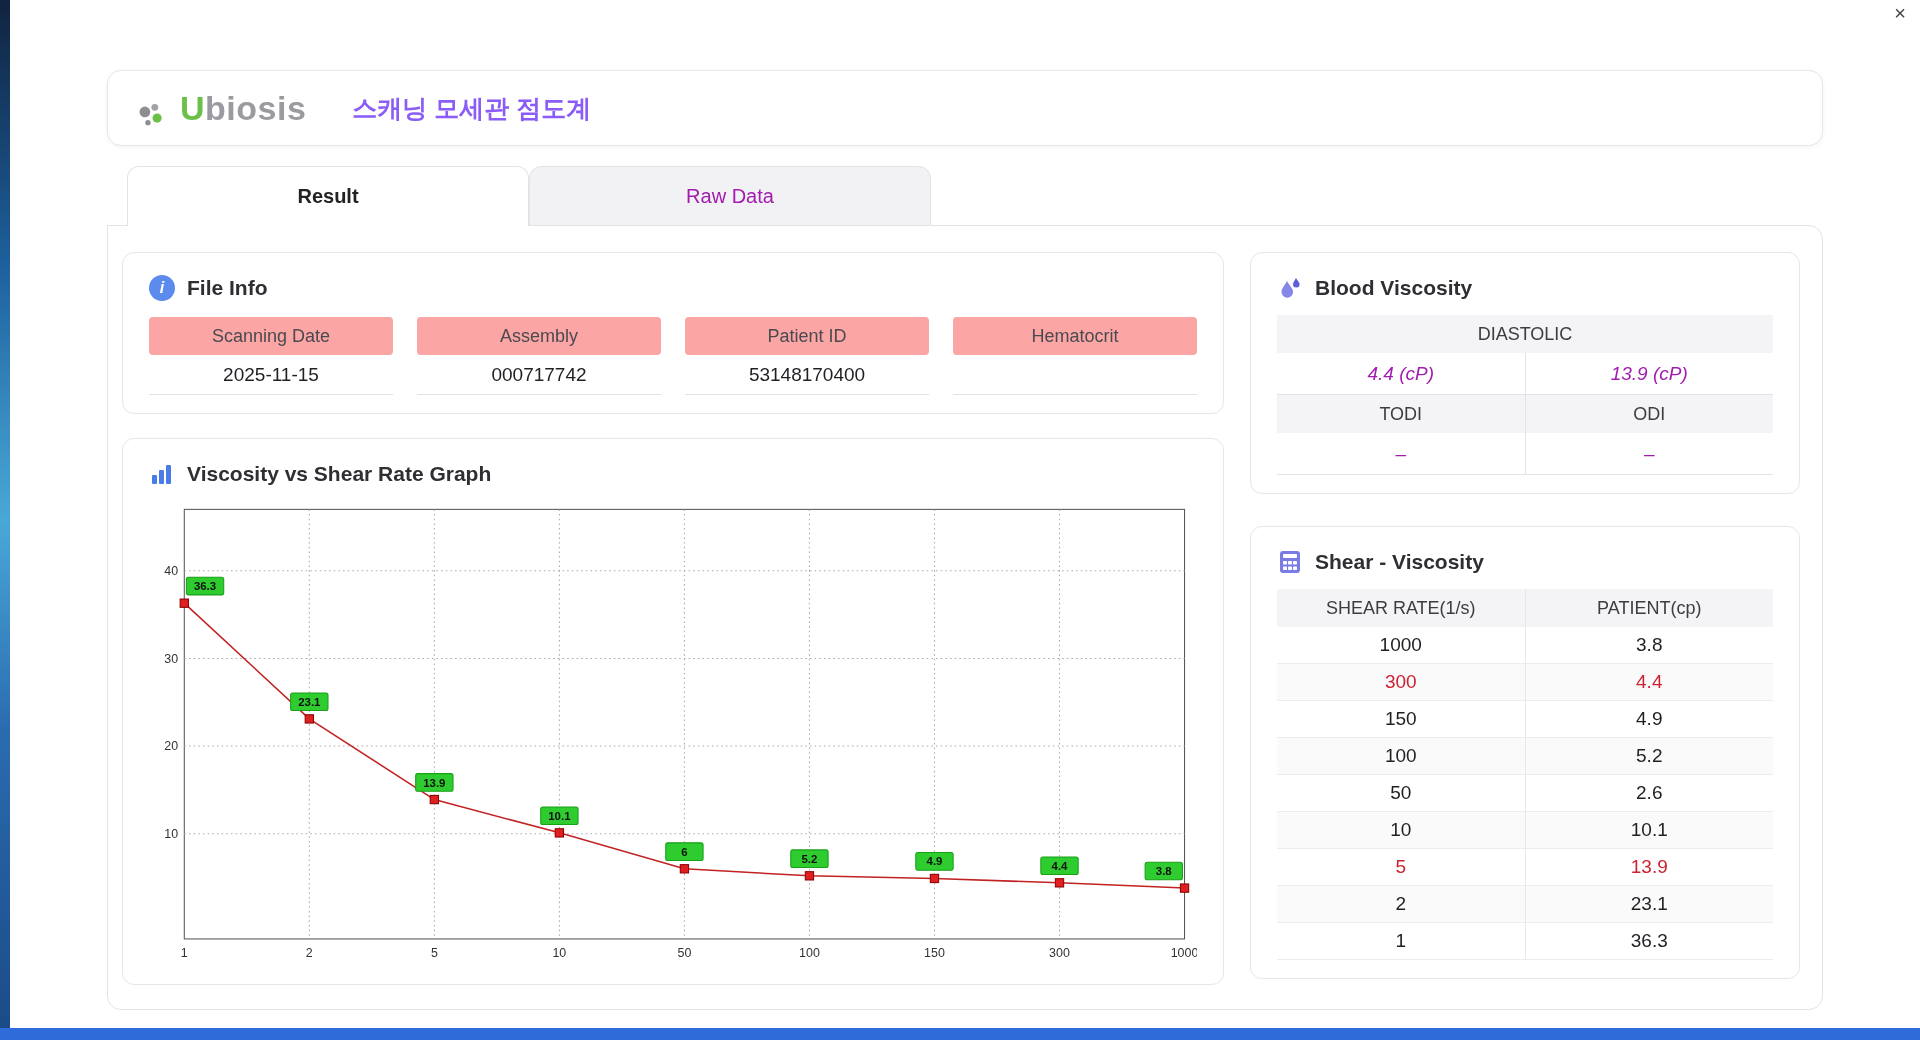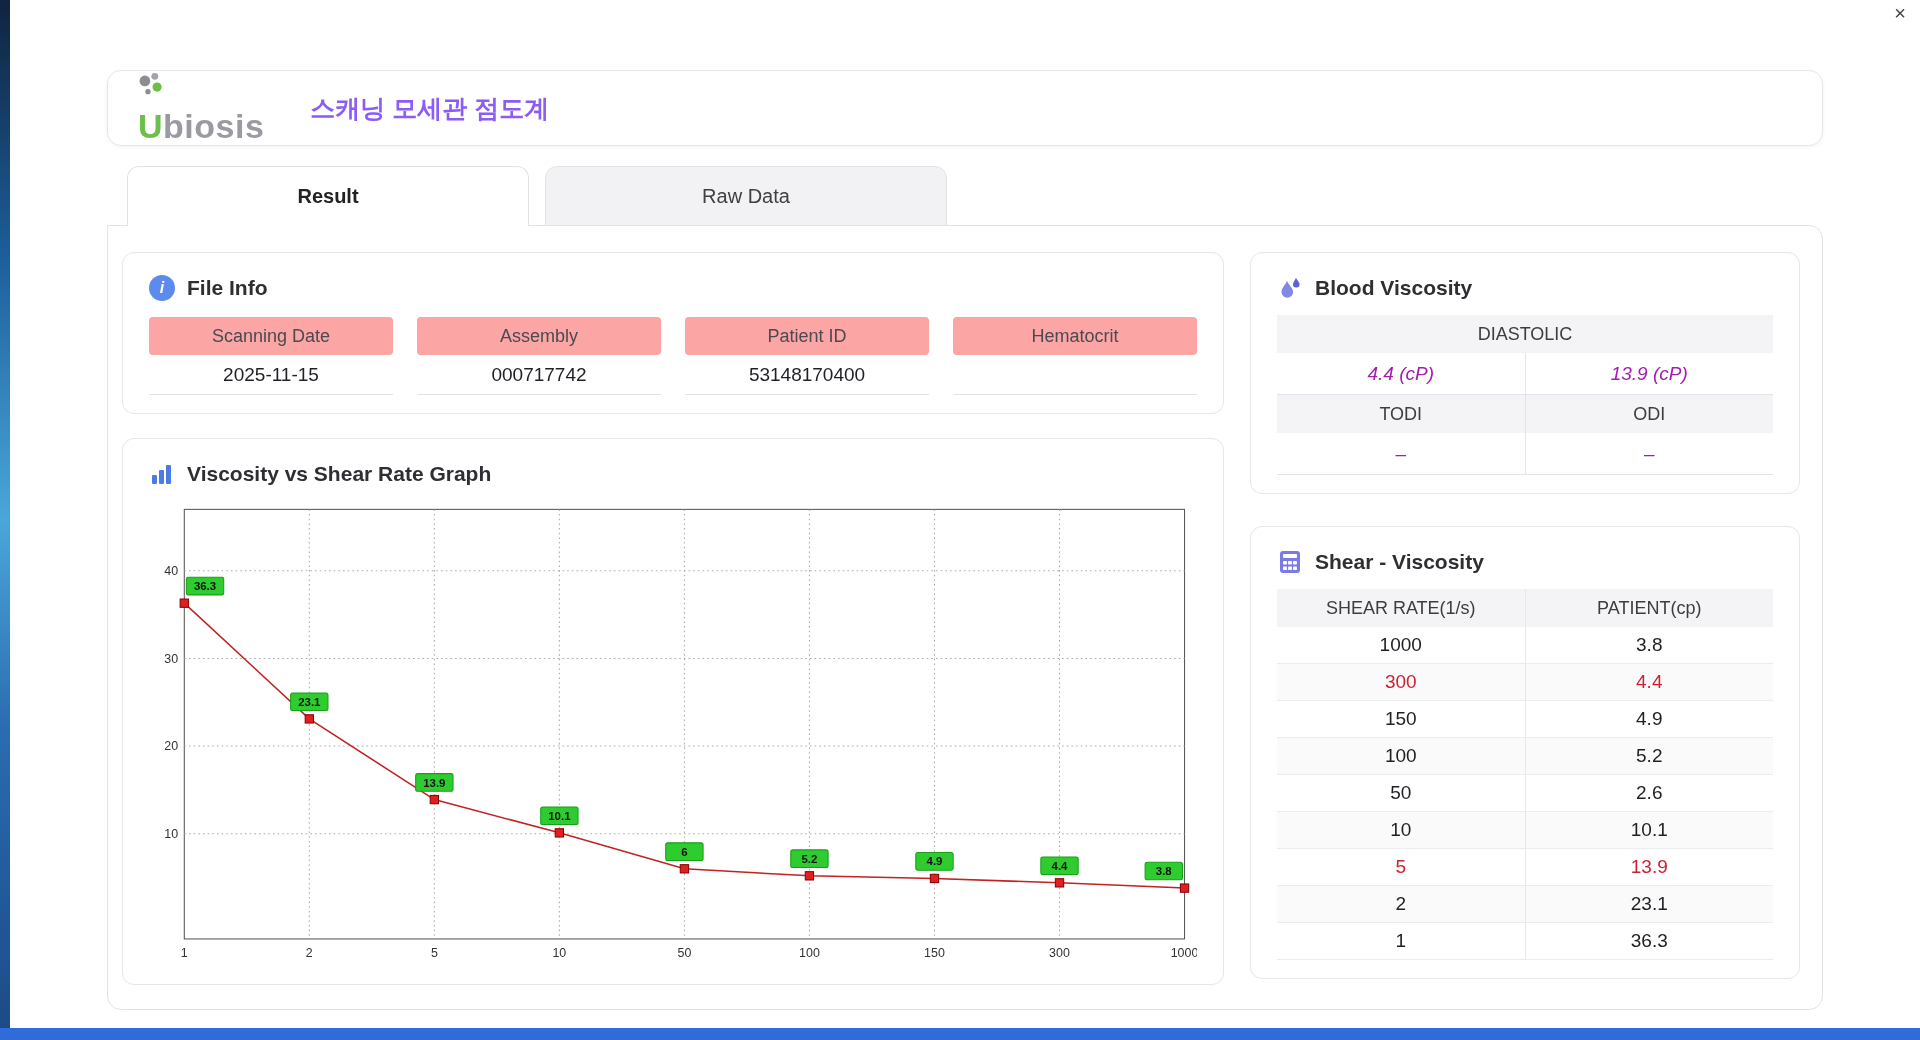--- a/index.html
+++ b/index.html
@@ -6,30 +6,30 @@
   html, body { width: 1920px; height: 1040px; overflow: hidden; font-family: "Liberation Sans", sans-serif; background: #203a60; }
   .wallpaper-strip { position: absolute; left: 0; top: 0; width: 10px; height: 1040px;
     background: linear-gradient(180deg,#10233f 0%,#1d5f9b 25%,#49a8d8 50%,#2b6cb0 70%,#1b4a86 100%); }
   .taskbar { position: absolute; left: 0; bottom: 0; width: 1920px; height: 12px; background: #2f6bd9; }
   .window { position: absolute; left: 10px; top: 0; width: 1910px; height: 1028px; background: #fff; }
   .close-x { position: absolute; top: 2px; right: 14px; font-size: 20px; color: #444; cursor: pointer; line-height: 22px; }
   .app { width: 1716px; margin: 0 auto; padding-top: 70px; }
 
   .header-card { height: 76px; border: 1px solid #e7e7ea; border-radius: 14px; box-shadow: 0 1px 4px rgba(0,0,0,.05);
     display: flex; align-items: center; padding: 0 30px; background: #fff; }
-  .logo { display: flex; align-items: flex-start; gap: 10px; flex-direction: column; }
+  .logo { display: flex; align-items: flex-end; gap: 16px; }
   .logo-text { font-size: 34px; font-weight: 600; color: #9a9aa0; letter-spacing: .5px; }
   .logo-text .u { color: #6cc04a; }
   .app-title { margin-left: 46px; font-size: 25px; font-weight: 700; color: #8b5cf6; text-align: right; }
 
-  .tabs { display: flex; gap: 16px; margin-top: 20px; position: relative; z-index: 2; padding-left: 20px; }
+  .tabs { display: flex; gap: 0; margin-top: 20px; position: relative; z-index: 2; padding-left: 20px; }
   .tab { width: 402px; height: 60px; display: flex; align-items: center; justify-content: center;
     font-size: 20px; border: 1px solid #e3e3e6; border-bottom: none; border-radius: 12px 12px 0 0; margin-bottom: -1px; cursor: pointer; }
   .tab.active { background: #fff; color: #222; font-weight: 700; }
-  .tab.inactive { background: #f2f2f4; color: #404040; border-bottom: 1px solid #e3e3e6; }
+  .tab.inactive { background: #f2f2f4; color: #a21caf; border-bottom: 1px solid #e3e3e6; }
 
   .panel { border: 1px solid #e3e3e6; border-radius: 0 14px 14px 14px; padding: 26px 22px 24px 14px;
     display: flex; gap: 26px; position: relative; z-index: 1; background: #fff; }
   .col-left { width: 1102px; flex: none; }
   .col-right { flex: 1; }
 
   .card { border: 1px solid #e6e6ea; border-radius: 12px; background: #fff; padding: 20px 26px 18px 26px; }
   .card-title { display: flex; align-items: center; gap: 12px; font-size: 21px; font-weight: 700; color: #2e2e33; height: 30px; }
 
   .icon-circle { width: 26px; height: 26px; border-radius: 50%; background: #5b8bed; color: #fff;

